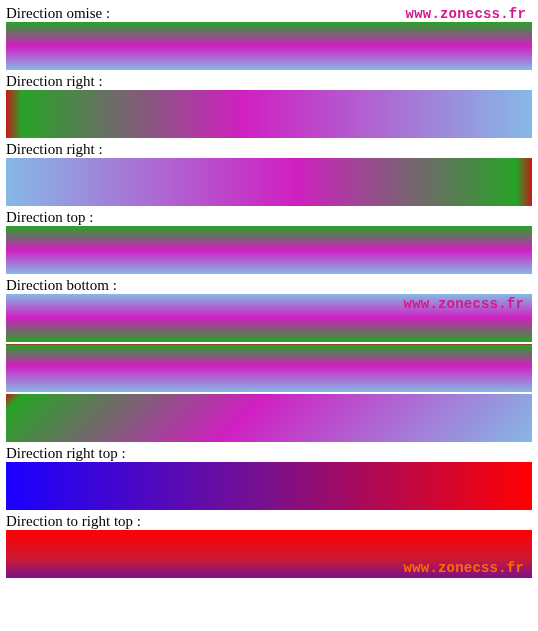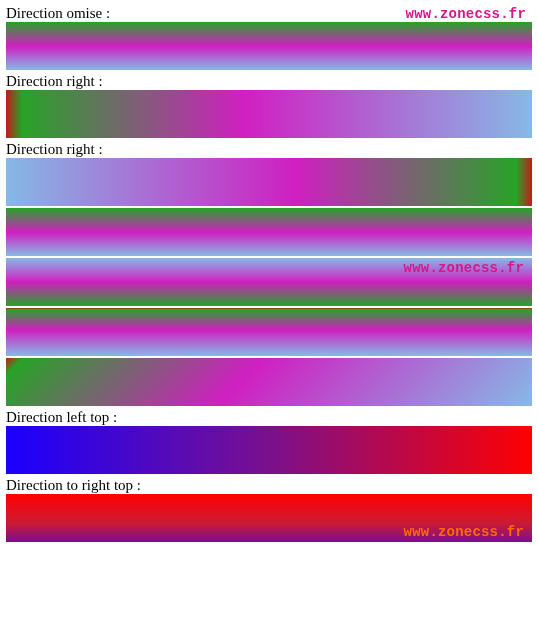--- a/index.html
+++ b/index.html
@@ -77,40 +77,46 @@
 </div>
 
 <div class="row">
   <div class="label-line">
     <span class="label">Direction right :</span>
   </div>
   <div class="bar g-right"></div>
 </div>
 
 <div class="row">
+  <div class="label-line">
+    <span class="label">Direction top :</span>
+  </div>
   <div class="bar g-top"></div>
 </div>
 
 <div class="row">
+  <div class="label-line">
+    <span class="label">Direction bottom :</span>
+  </div>
   <div class="bar g-bottom">
     <span class="wm-inside wm-mid">www.zonecss.fr</span>
   </div>
 </div>
 
 <div class="row">
   <div class="bar g-0deg"></div>
 </div>
 
 <div class="row">
   <div class="bar g-m45"></div>
 </div>
 
 <div class="row">
   <div class="label-line">
-    <span class="label">Direction left top :</span>
+    <span class="label">Direction right top :</span>
   </div>
   <div class="bar g-lefttop"></div>
 </div>
 
 <div class="row">
   <div class="label-line">
     <span class="label">Direction to right top :</span>
   </div>
   <div class="bar g-tolefttop">
     <span class="wm-inside wm-orange">www.zonecss.fr</span>

